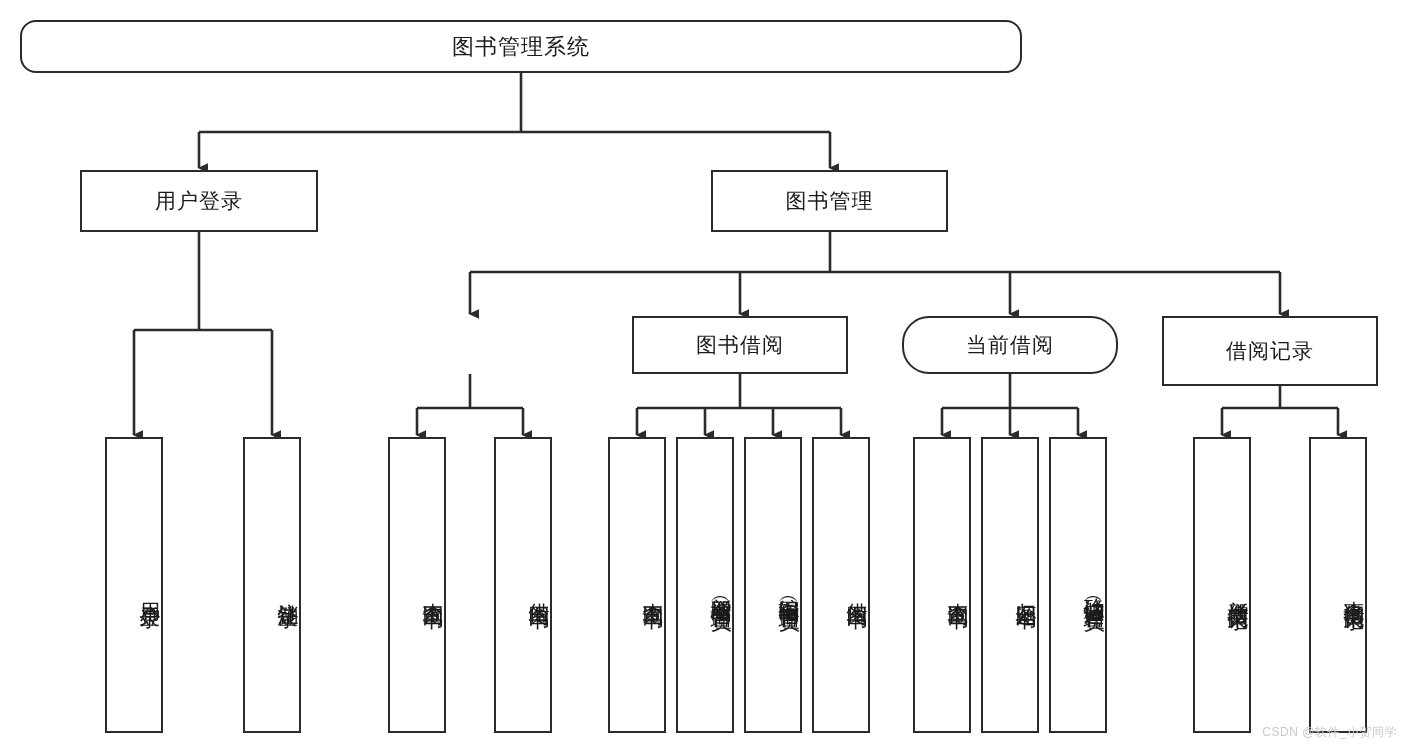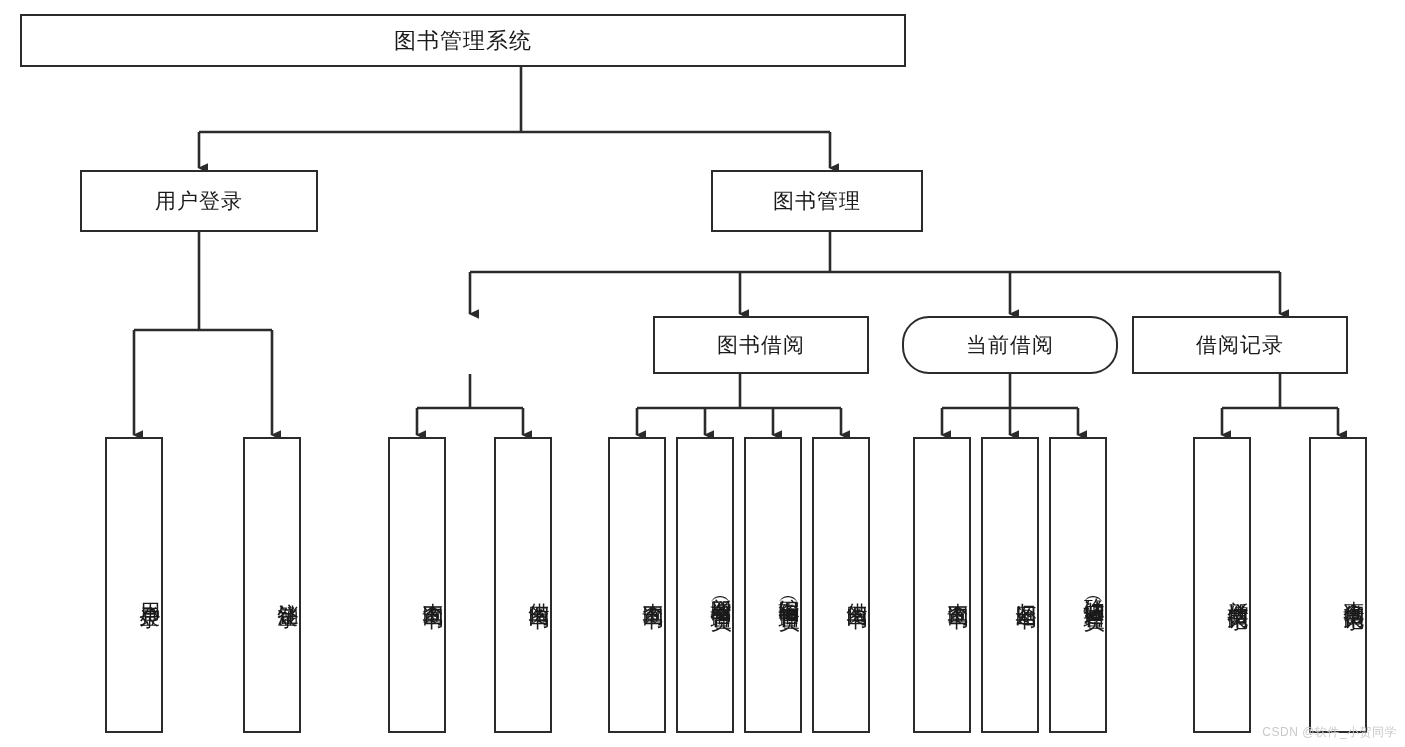--- a/index.html
+++ b/index.html
@@ -67,28 +67,28 @@
       <path d="M1010,408 L1010,435" marker-end="url(#ah)"></path>
       <path d="M1078,408 L1078,435" marker-end="url(#ah)"></path>
 
       <path d="M1280,374 L1280,408"></path>
       <path d="M1222,408 L1338,408"></path>
       <path d="M1222,408 L1222,435" marker-end="url(#ah)"></path>
       <path d="M1338,408 L1338,435" marker-end="url(#ah)"></path>
     </g>
   </svg>
 
-  <div class="node h root" style="left:20px;top:14px;width:886px;height:53px;">图书管理系统</div>
+  <div class="node h root" style="left:20px;top:20px;width:1002px;height:53px;border-radius:16px;">图书管理系统</div>
 
   <div class="node h" style="left:80px;top:170px;width:238px;height:62px;">用户登录</div>
-  <div class="node h" style="left:711px;top:170px;width:212px;height:62px;text-align:right;">图书管理</div>
+  <div class="node h" style="left:711px;top:170px;width:237px;height:62px;text-align:right;">图书管理</div>
 
-  <div class="node h" style="left:632px;top:316px;width:216px;height:58px;margin-left:21px;">图书借阅</div>
+  <div class="node h" style="left:632px;top:316px;width:216px;height:58px;">图书借阅</div>
   <div class="node h" style="left:902px;top:316px;width:216px;height:58px;border-radius:27px;">当前借阅</div>
-  <div class="node h" style="left:1132px;top:316px;width:216px;height:58px;">借阅记录</div>
+  <div class="node h" style="left:1162px;top:316px;width:216px;height:70px;">借阅记录</div>
 
   <div class="node v" style="left:105px;top:437px;width:58px;height:296px;">用户登录</div>
   <div class="node v" style="left:243px;top:437px;width:58px;height:296px;">注销登录</div>
 
   <div class="node v" style="left:388px;top:437px;width:58px;height:296px;">查询图书</div>
   <div class="node v" style="left:494px;top:437px;width:58px;height:296px;">借阅图书</div>
 
   <div class="node v" style="left:608px;top:437px;width:58px;height:296px;">查询图书</div>
   <div class="node v" style="left:676px;top:437px;width:58px;height:296px;">新增图书（管理员）</div>
   <div class="node v" style="left:744px;top:437px;width:58px;height:296px;">编辑图书（管理员）</div>

